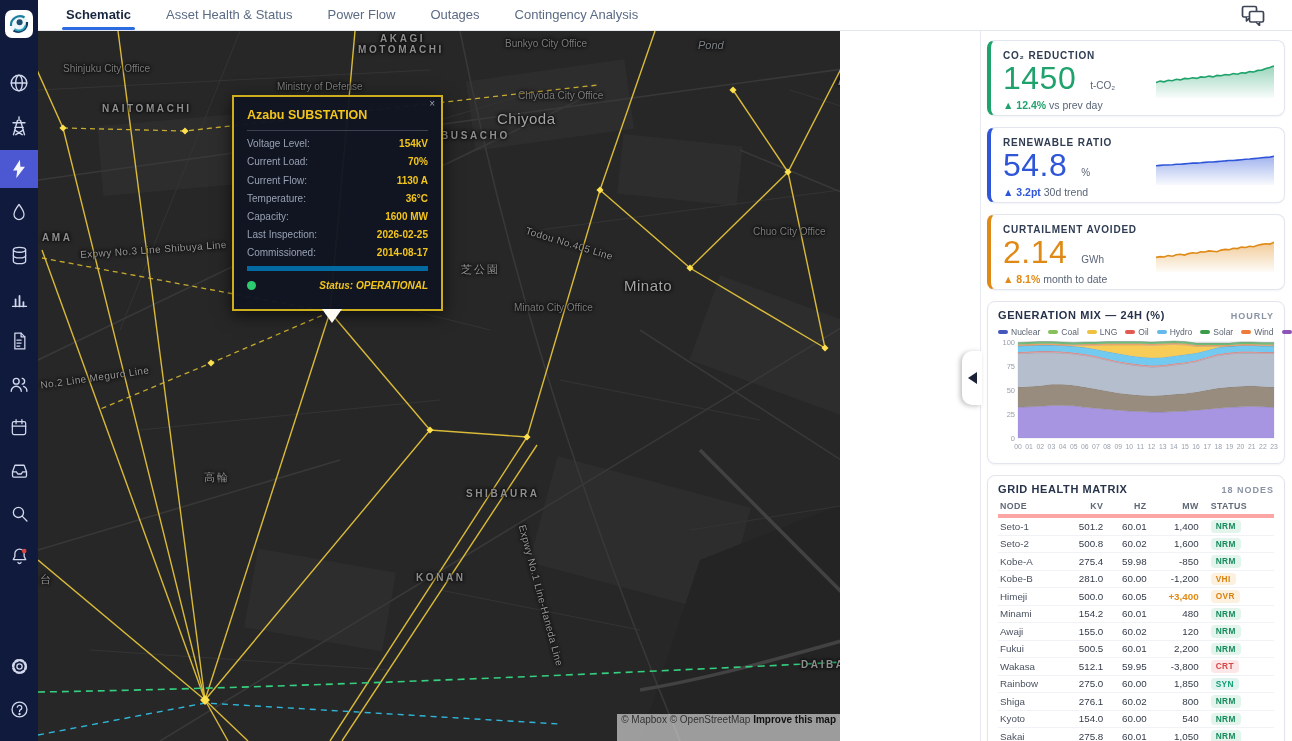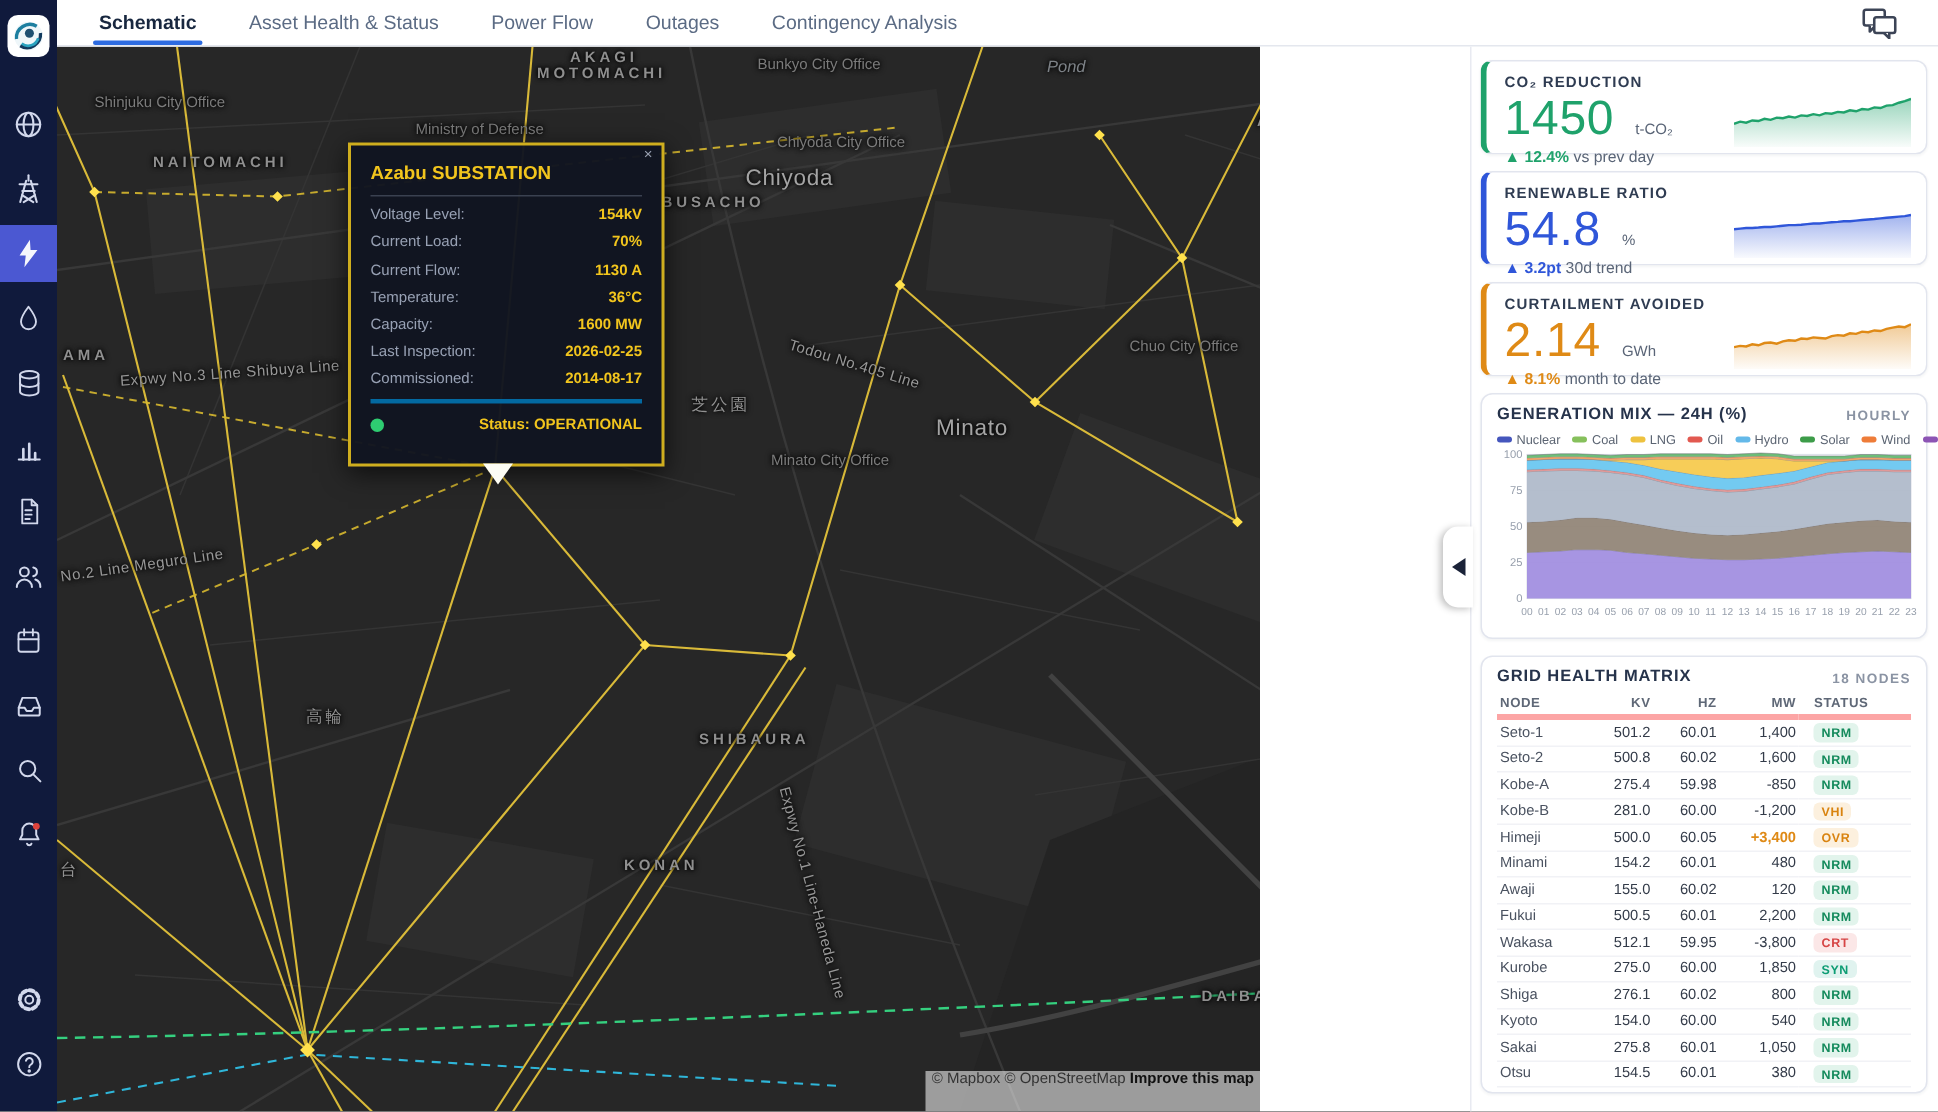--- a/index.html
+++ b/index.html
@@ -44,21 +44,21 @@
 
   
   .tooltip{position:absolute;left:194px;top:64px;width:211px;height:216px;box-sizing:border-box;
            background:rgba(17,21,33,.97);border:2px solid #cfae1e;z-index:10;
            padding:11px 13px 9px;box-shadow:0 4px 16px rgba(0,0,0,.65);}
   .tt-title{font-size:12.5px;font-weight:700;color:#f2c51d;padding-bottom:8px;border-bottom:1px solid #3a4150;}
   .tt-rows{margin-top:4px;}
   .tt-row{display:flex;justify-content:space-between;font-size:10px;margin:7.2px 0;}
   .tt-row .l{color:#98a1b4;}
   .tt-row .v{color:#f2c51d;font-weight:700;}
-  .tt-foot{border-top:3px solid #0369a1;margin-top:8px;padding-top:9px;display:flex;align-items:center;}
+  .tt-foot{border-top:5px solid #0369a1;margin-top:8px;padding-top:9px;display:flex;align-items:center;font-style:italic;}
   .tt-dot{width:9px;height:9px;border-radius:50%;background:#2ecc71;}
   .tt-status{flex:1;text-align:right;font-size:10px;font-weight:700;color:#f2c51d;}
   .tt-close{position:absolute;top:1px;right:6px;font-size:10px;color:#99a0b2;cursor:pointer;}
   .tt-pointer{position:absolute;left:88px;bottom:-14px;width:0;height:0;
               border-left:10px solid transparent;border-right:10px solid transparent;border-top:14px solid #fdfdf4;}
 
   
   .ctrl-group{position:absolute;left:909px;top:7px;width:25px;background:#fff;border-radius:6px;
               box-shadow:0 1px 5px rgba(0,0,0,.5);z-index:15;overflow:hidden;}
   .ctrl-btn{height:24px;display:flex;flex-direction:column;align-items:center;justify-content:center;
@@ -80,21 +80,21 @@
                    border-radius:10px 0 0 10px;box-shadow:-2px 1px 5px rgba(0,0,0,.25);z-index:45;
                    display:flex;align-items:center;justify-content:center;cursor:pointer;}
   .collapse-handle .tri{width:0;height:0;border-top:6px solid transparent;border-bottom:6px solid transparent;
                    border-right:9px solid #1a2238;}
 
   
   .panel{position:absolute;left:980px;top:31px;width:312px;height:710px;background:#fff;
          border-left:1px solid #e8eaf1;box-sizing:border-box;padding:9px 7px 0 6px;z-index:20;}
   .card{border:1px solid #e2e5ee;border-radius:8px;background:#fff;margin-bottom:11px;
         box-shadow:0 1px 2px rgba(20,30,60,.05);box-sizing:border-box;}
-  .kpi{position:relative;padding:9px 12px 8px 12px;border-left:4px solid var(--c);height:63px;}
+  .kpi{position:relative;padding:9px 12px 8px 12px;border-left:4px solid var(--c);height:76px;}
   .kpi-label{font-size:10px;font-weight:700;letter-spacing:.8px;color:#2f3c52;}
   .kpi-valrow{display:flex;align-items:baseline;margin-top:1px;}
   .kpi-num{font-size:32px;color:var(--c);line-height:1.05;letter-spacing:.5px;}
   .kpi-unit{font-size:10px;color:#5a6577;margin-left:14px;}
   .kpi-delta{font-size:10.5px;color:#5a6577;margin-top:3px;}
   .kpi-delta b{color:var(--c);font-weight:700;}
   .spark{position:absolute;right:10px;top:11px;}
 
   .gm-card{padding:7px 10px 5px;}
   .card-head{display:flex;justify-content:space-between;align-items:flex-end;}
@@ -691,21 +691,21 @@
               <td class="st"><span class="badge b-NRM">NRM</span></td>
             </tr>
             <tr>
               <td class="node">Wakasa</td>
               <td>512.1</td>
               <td>59.95</td>
               <td>-3,800</td>
               <td class="st"><span class="badge b-CRT">CRT</span></td>
             </tr>
             <tr>
-              <td class="node">Kurobe</td>
+              <td class="node">Rainbow</td>
               <td>275.0</td>
               <td>60.00</td>
               <td>1,850</td>
               <td class="st"><span class="badge b-SYN">SYN</span></td>
             </tr>
             <tr>
               <td class="node">Shiga</td>
               <td>276.1</td>
               <td>60.02</td>
               <td>800</td>

